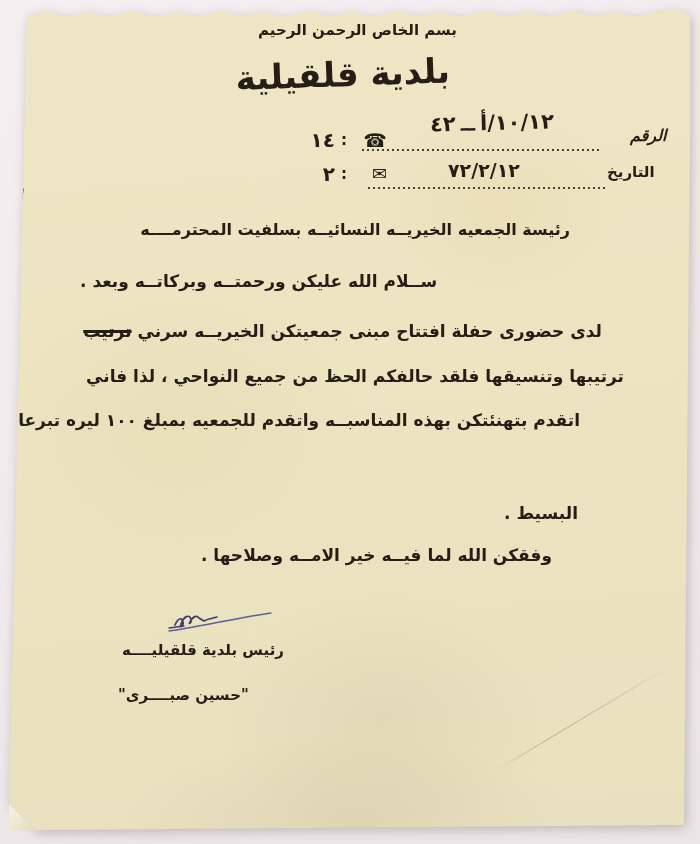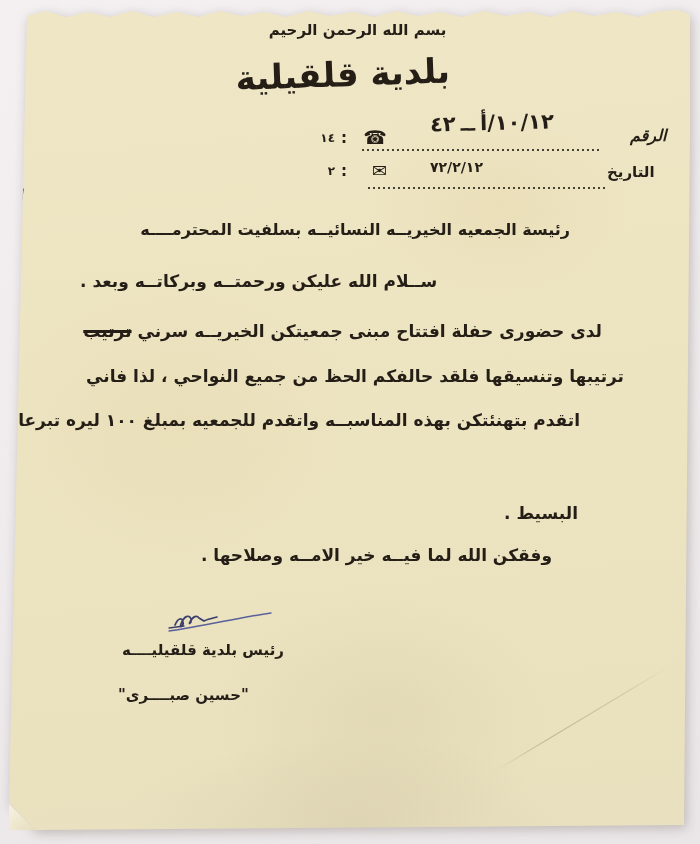--- a/index.html
+++ b/index.html
@@ -25,25 +25,25 @@
   .rtl{direction:rtl;unicode-bidi:isolate;}
   .basmala{left:244px;top:12px;width:215px;text-align:center;font-size:15px;line-height:1.35;}
   .munic{left:240px;top:44px;width:204px;text-align:center;font-size:34px;line-height:1.3;transform:rotate(-2deg);}
   .lbl{font-size:16px;line-height:1.2;}
   .num-label{left:624px;top:118px;font-style:italic;}
   .date-label{left:601px;top:155px;font-size:15px;}
   .dotline{height:2px;background-image:repeating-linear-gradient(90deg,#454034 0 2px,transparent 2px 5px);}
   .num-dots{left:356px;top:141px;width:240px;}
   .date-dots{left:362px;top:179px;width:240px;}
   .num-value{left:424px;top:103px;display:flex;direction:ltr;align-items:center;gap:5px;font-size:21px;transform:rotate(-1.5deg);}
-  .date-value{left:424px;top:151px;font-size:14px;}
+  .date-value{left:442px;top:151px;font-size:19px;}
   .contact-row{left:299px;width:82px;display:flex;direction:ltr;align-items:center;}
   .phone-row{top:120px;}
   .mail-row{top:154px;}
-  .contact-num{width:30px;text-align:right;font-size:12px;}
+  .contact-num{width:30px;text-align:right;font-size:20px;}
   .contact-colon{width:18px;text-align:center;font-size:15px;}
   .contact-icon{flex:1;text-align:right;font-size:19px;line-height:1;}
   .mail-row .contact-icon{font-size:18px;}
   .addressee{top:212px;right:120px;font-size:16px;}
   .greeting{left:74px;top:263px;font-size:17px;}
   .bodyline{font-size:17px;line-height:1.4;}
   .l1{top:312px;right:88px;}
   .l2{top:357px;right:66px;text-align:right;}
   .l3{top:401px;right:110px;}
   .l4{top:446px;right:76px;}
@@ -61,21 +61,21 @@
     background:linear-gradient(135deg,#f4eedb 20%,#e8dfc0 90%);
     clip-path:polygon(0 0,100% 100%,0 100%);
   }
 </style>
 </head>
 <body>
 
 <div class="paper-wrap">
   <div class="paper">
 
-    <div class="abs ink rtl basmala">بسم الله الرحمن الرحيم</div>
+    <div class="abs ink rtl basmala">بسم الخاص الرحمن الرحيم</div>
     <div class="abs ink rtl munic">بلدية قلقيلية</div>
 
     <div class="abs ink rtl lbl num-label">الرقم</div>
     <div class="abs dotline num-dots"></div>
     <div class="abs ink num-value">
       <span>٤٢</span>
       <span>ــ</span>
       <span class="rtl">١٠/١٢/أ</span>
     </div>
 

